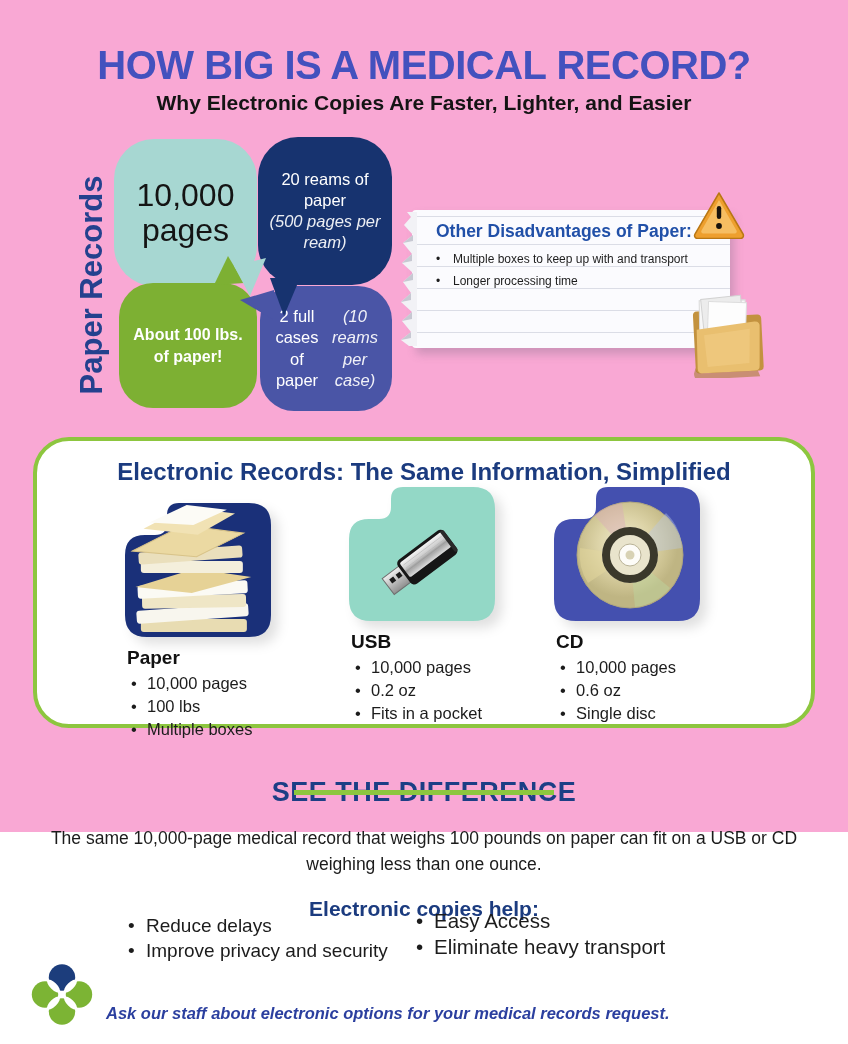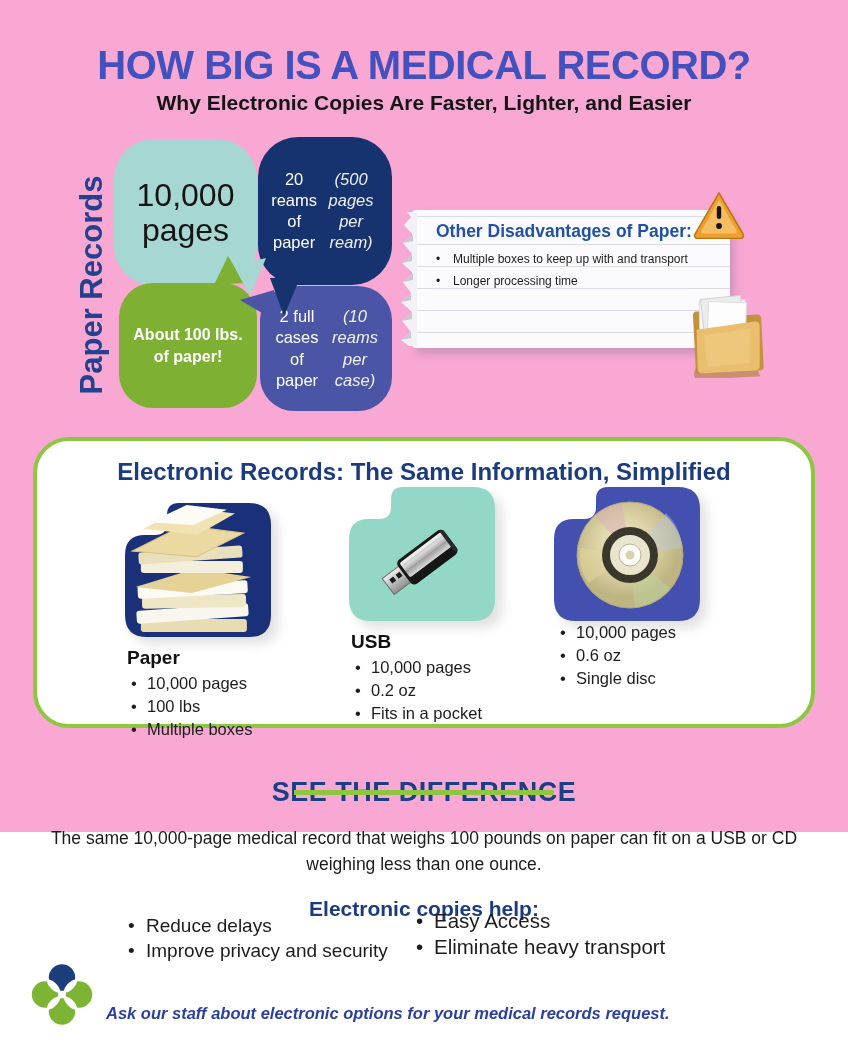--- a/index.html
+++ b/index.html
@@ -12,21 +12,21 @@
          letter-spacing:-0.5px;color:#4351BE;}
   .subtitle{left:0;top:74px;width:848px;text-align:center;font-size:21px;font-weight:700;color:#141414;}
 
   
   .side-label{left:92px;top:285px;transform:translate(-50%,-50%) rotate(-90deg);
               font-size:31px;font-weight:800;color:#24418E;white-space:nowrap;}
   .bubble{display:flex;align-items:center;justify-content:center;text-align:center;box-sizing:border-box;}
   .bubble-teal{left:114px;top:139px;width:143px;height:147px;border-radius:40px;background:#A7D7D2;
                font-size:32px;color:#141414;line-height:1.08;padding:6px;}
   .bubble-navy{left:258px;top:137px;width:134px;height:148px;border-radius:40px;background:#17336F;
-               color:#fff;font-size:16.5px;line-height:1.28;padding:12px 10px;flex-direction:row;}
+               color:#fff;font-size:16.5px;line-height:1.28;padding:12px 10px;flex-direction:column;}
   .bubble-green{left:119px;top:283px;width:138px;height:125px;border-radius:34px;background:#7DB033;
                color:#fff;font-size:16px;font-weight:700;line-height:1.35;padding:10px;}
   .bubble-purple{left:260px;top:286px;width:132px;height:125px;border-radius:34px;background:#4A55A6;
                color:#fff;font-size:16.5px;line-height:1.28;padding:10px 8px;flex-direction:row;}
   .bubble .note{display:block;font-style:italic;color:rgba(255,255,255,0.92);}
 
   
   .notepad{left:412px;top:210px;width:318px;height:138px;background:#FBFBFE;border-radius:4px;
            box-shadow:4px 6px 10px rgba(90,90,110,0.28);
            background-image:repeating-linear-gradient(to bottom, rgba(0,0,0,0) 0 21px, #DBDDE6 21px 22px);
@@ -217,20 +217,21 @@
           <path d="M60 62 L24 22 A53 53 0 0 1 52 10 Z" fill="#D9A8BC" opacity="0.4"></path>
           <path d="M60 62 L96 20 A53 53 0 0 1 112 55 Z" fill="#B9C8E6" opacity="0.4"></path>
           <path d="M60 62 L100 95 A53 53 0 0 1 65 114 Z" fill="#BCD6A0" opacity="0.45"></path>
           <path d="M60 62 L18 90 A53 53 0 0 1 10 55 Z" fill="#E3D79E" opacity="0.5"></path>
           <circle cx="60" cy="62" r="28" fill="#E9E4CC"></circle>
           <circle cx="60" cy="62" r="24" fill="none" stroke="#3A382B" stroke-width="8"></circle>
           <circle cx="60" cy="62" r="11" fill="#FDFCF8" stroke="#B9B296" stroke-width="1"></circle>
           <circle cx="60" cy="62" r="4.5" fill="#D8D2B4"></circle>
         </svg>
       </div>
+      <h4>CD</h4>
       <ul>
         <li>10,000 pages</li>
         <li>0.6 oz</li>
         <li>Single disc</li>
       </ul>
     </div>
   </div>
 
   <h3 class="abs diff-heading">SEE THE DIFFERENCE</h3>
   <div class="abs diff-underline"></div>

